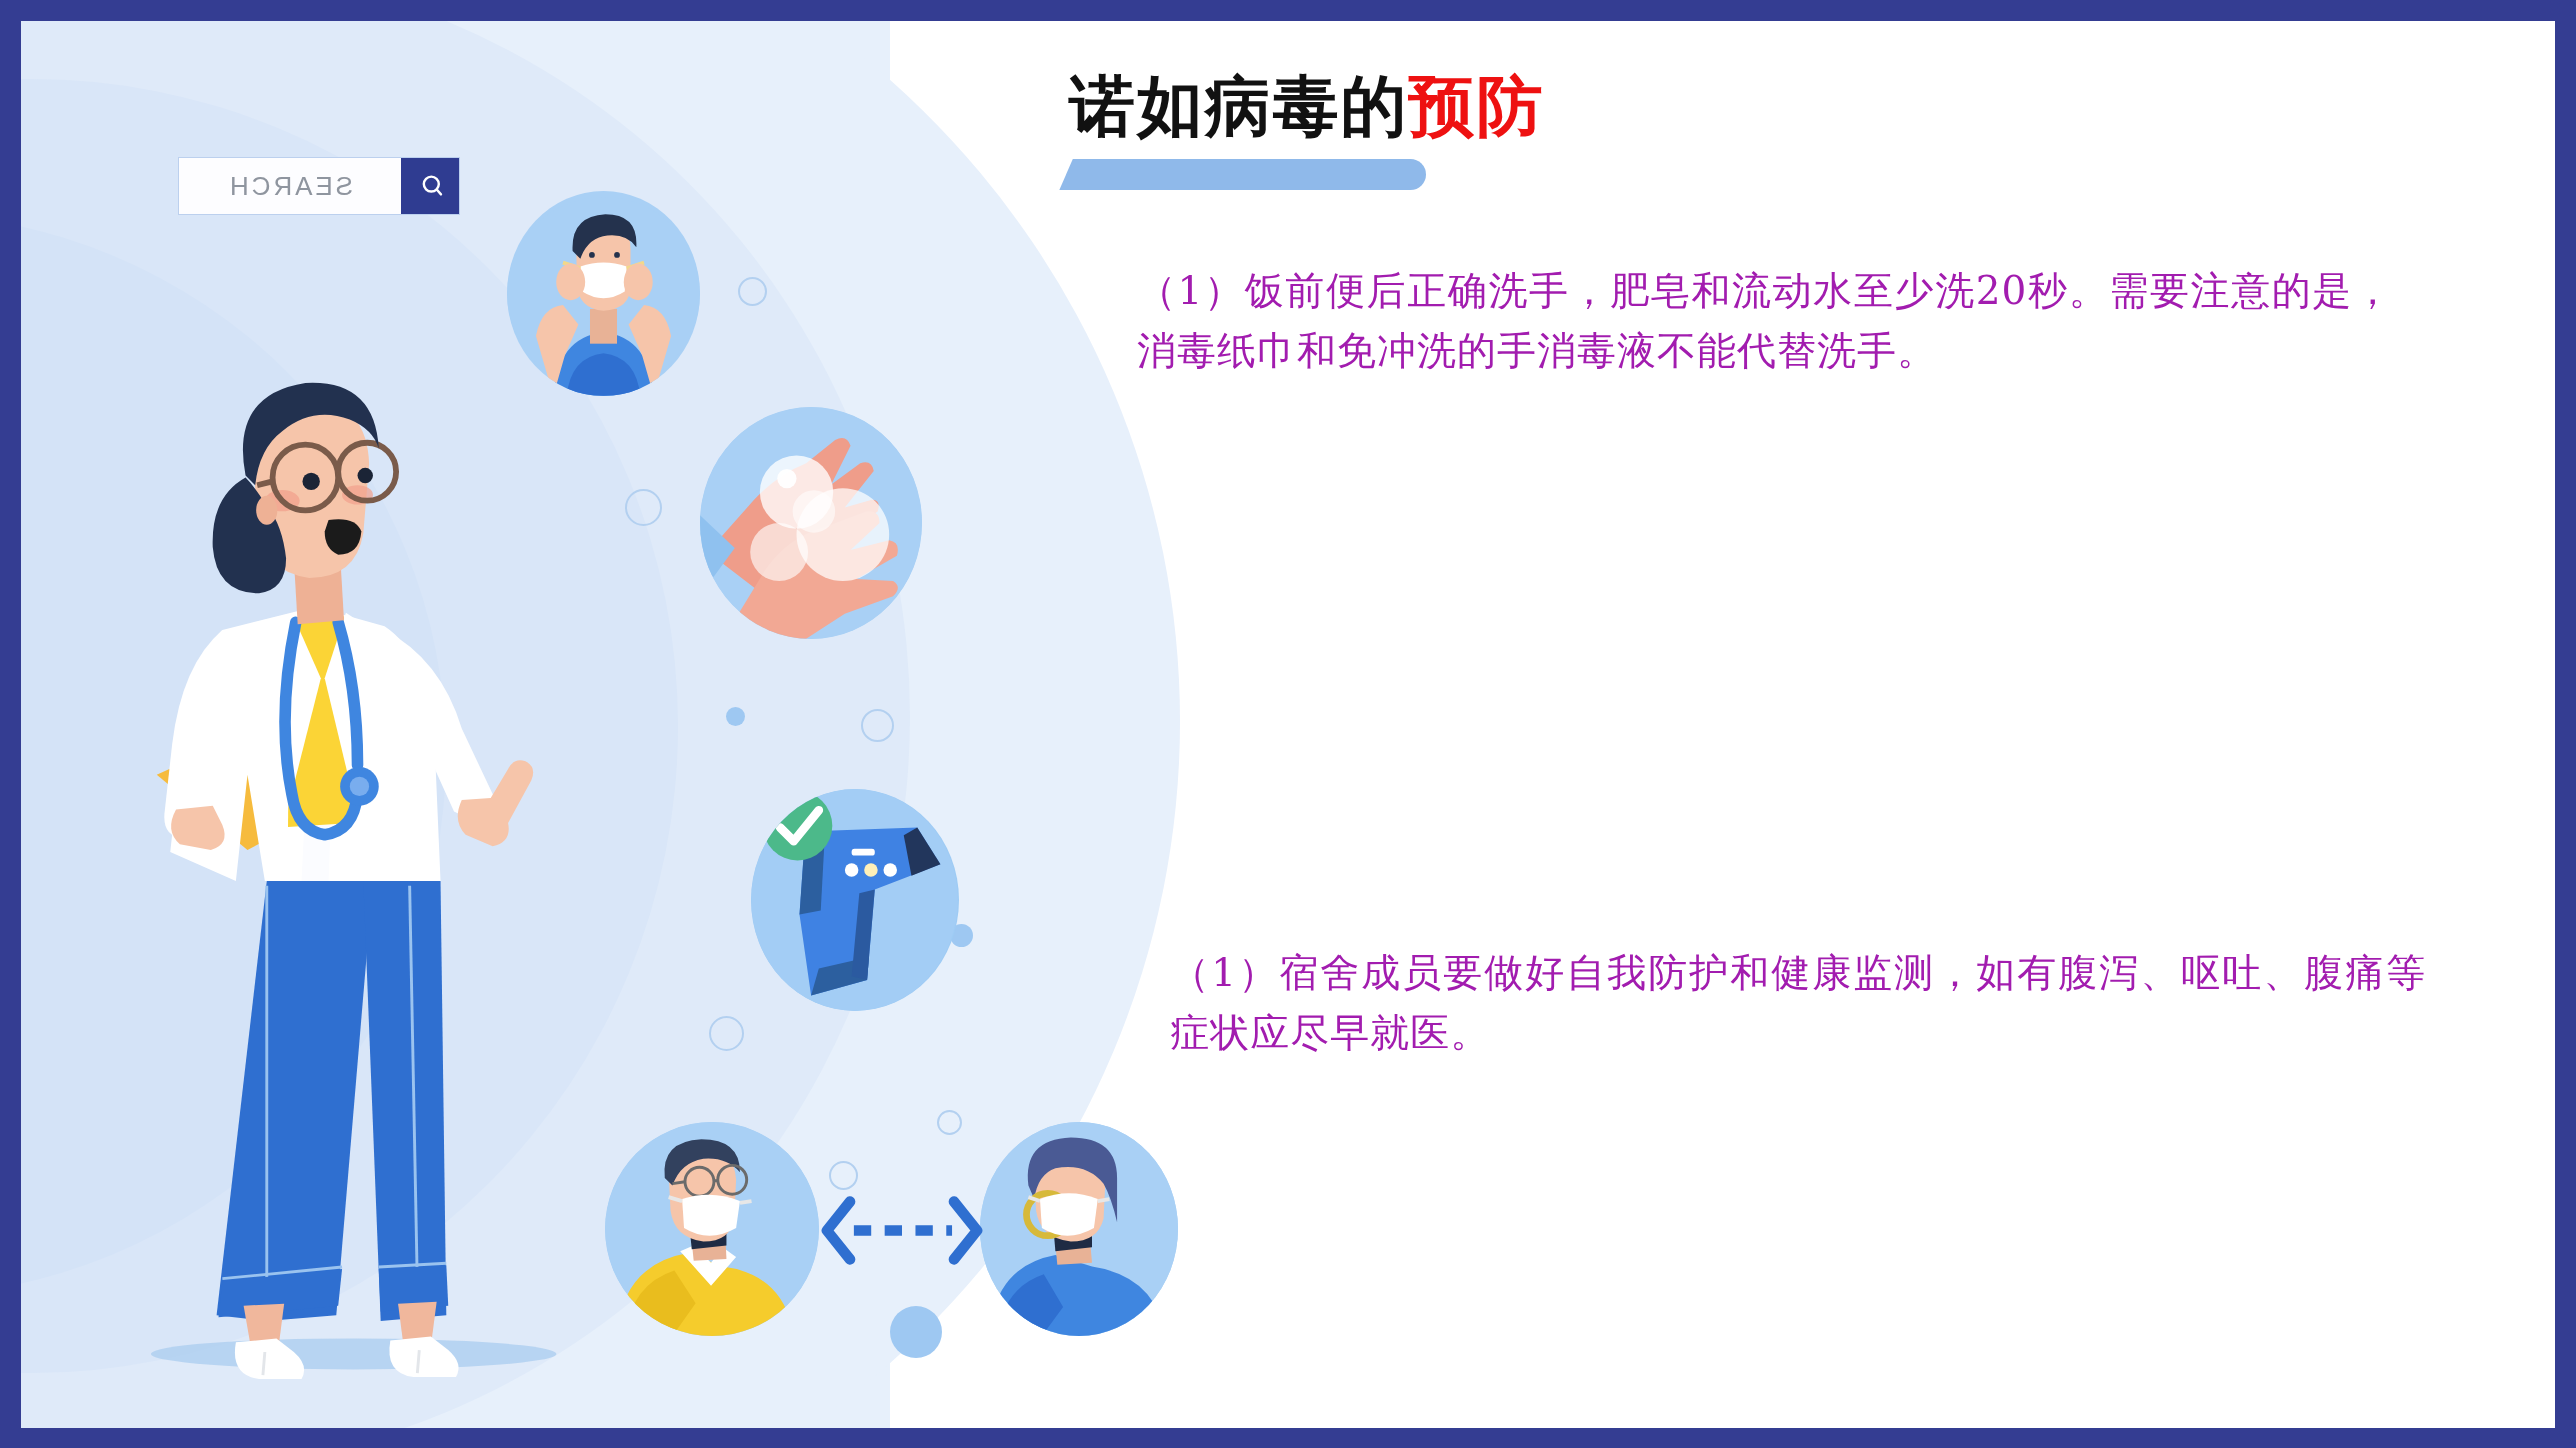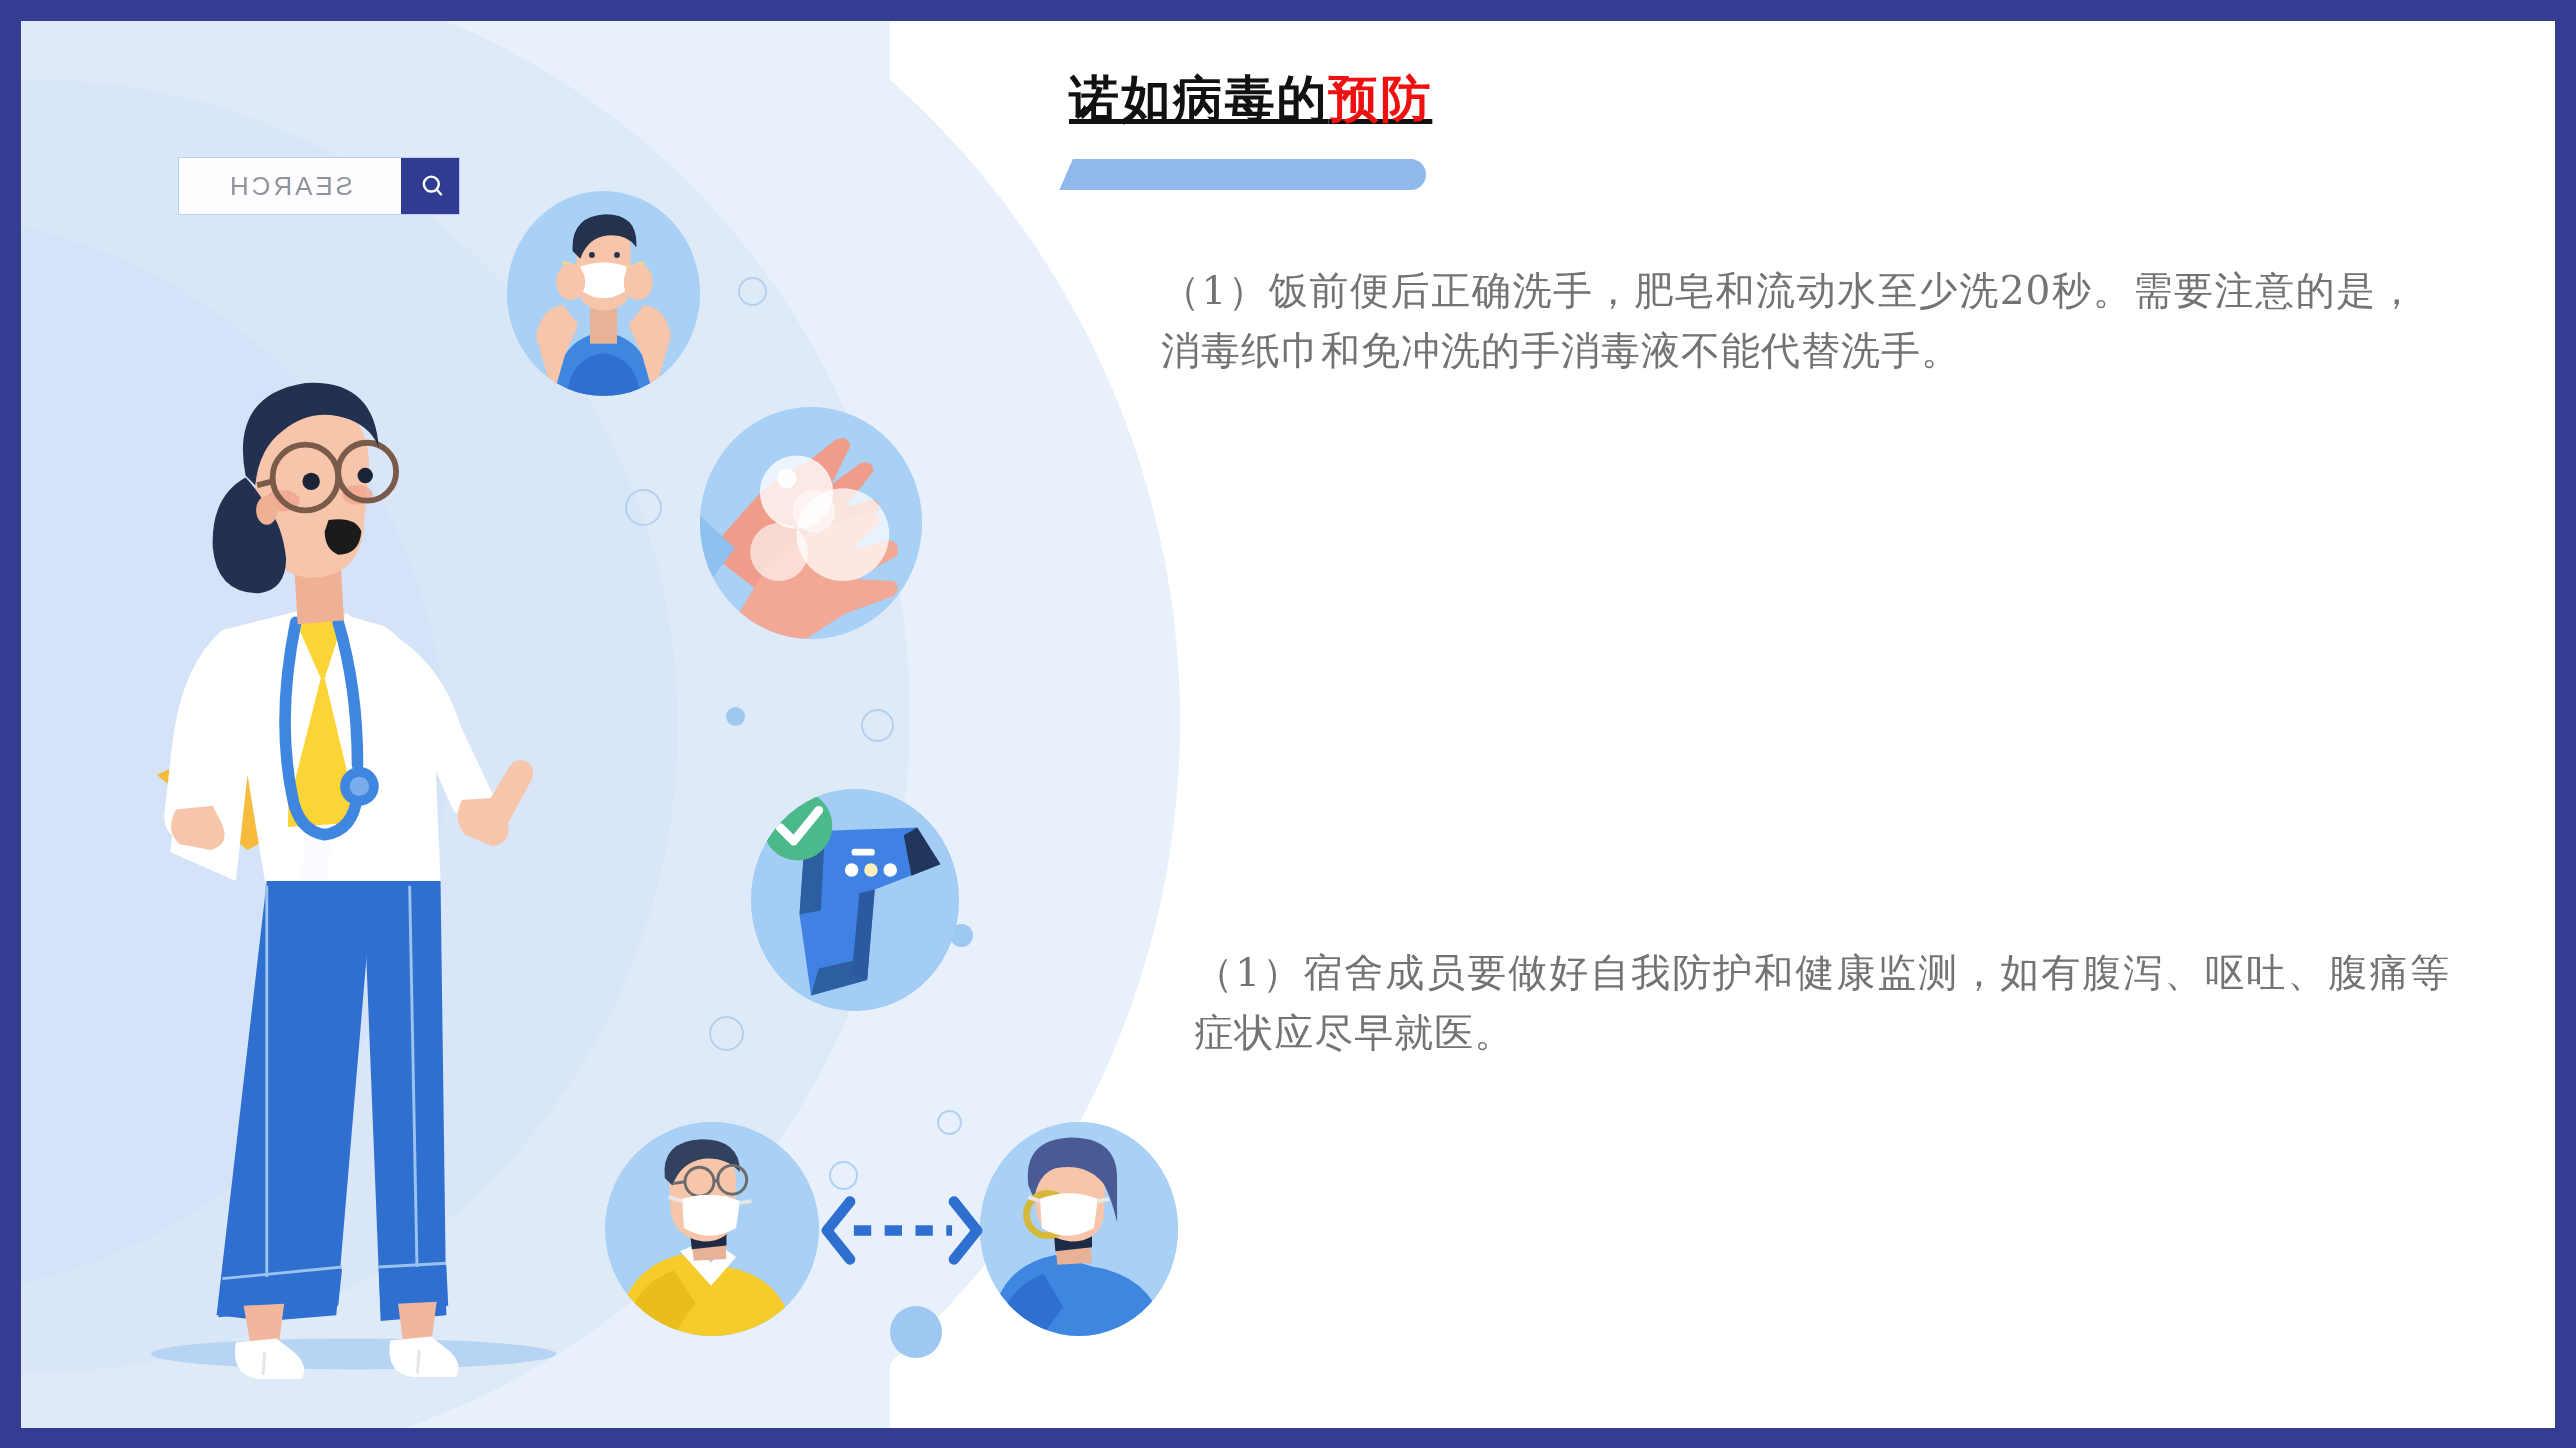--- a/index.html
+++ b/index.html
@@ -45,27 +45,27 @@
   .avatar{position:absolute;border-radius:50%;background:#a9d0f5;overflow:hidden;}
 
   
   #content{position:absolute;left:1159px;top:0;right:0;bottom:0;background:#fff;}
 
   #title-wrap{position:absolute;left:-111px;top:53px;}
   #title-bar{position:absolute;left:-9.7px;top:85px;width:367px;height:31px;
              background:#8fb9ea;border-radius:0 15.5px 15.5px 0;
              clip-path:polygon(13.5px 0,100% 0,100% 100%,0 100%);}
   #title{position:relative;font-family:"DejaVu Sans","Liberation Sans",sans-serif;
-         font-weight:bold;font-size:50px;letter-spacing:1.9px;color:#111;
-         white-space:nowrap;line-height:1;text-decoration:underline;}
+         font-weight:bold;font-size:66px;letter-spacing:1.9px;color:#111;
+         white-space:nowrap;line-height:1;}
   #title .hl{color:#ee1111;}
 
-  .para{position:absolute;width:1256px;color:#737373;
+  .para{position:absolute;width:1256px;color:#a21caf;
         font-family:"DejaVu Serif","Liberation Serif",serif;
-        font-size:39px;line-height:1.55;letter-spacing:1px;text-align:justify;margin-left:24px;}
+        font-size:39px;line-height:1.55;letter-spacing:1px;text-align:justify;}
   #p1{left:-43px;top:240px;}
   #p2{left:53px;top:581px;}
   #p3{left:-9.7px;top:922px;}
 </style>
 </head>
 <body>
 
 <div id="slide">
   <div id="page">
 

